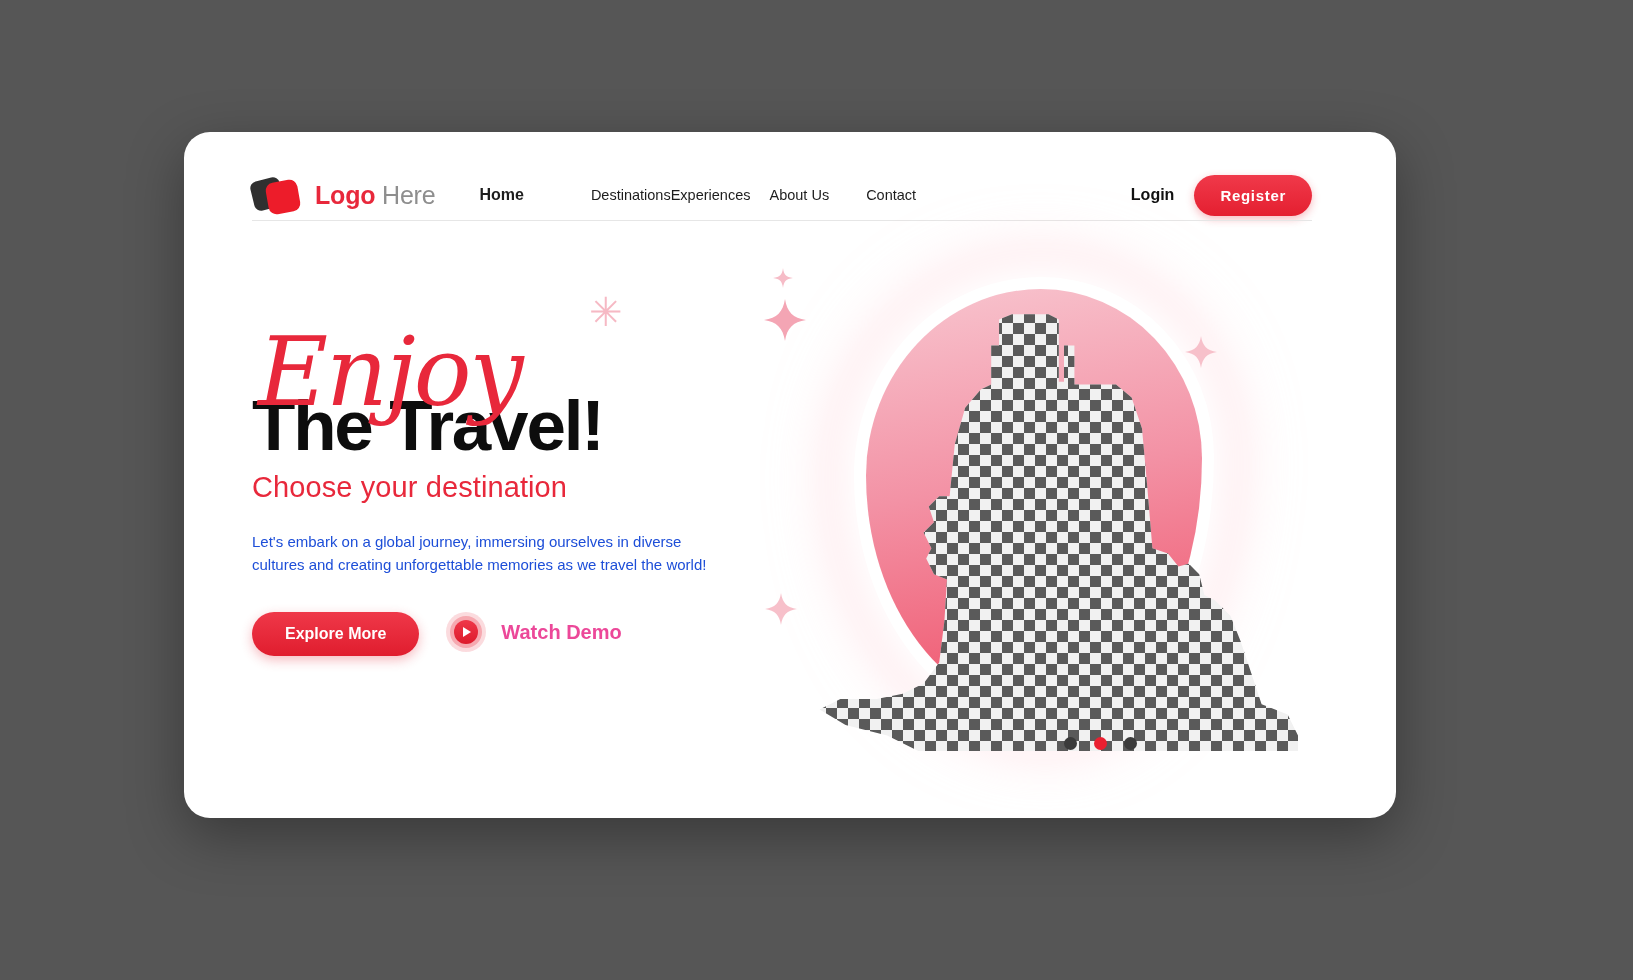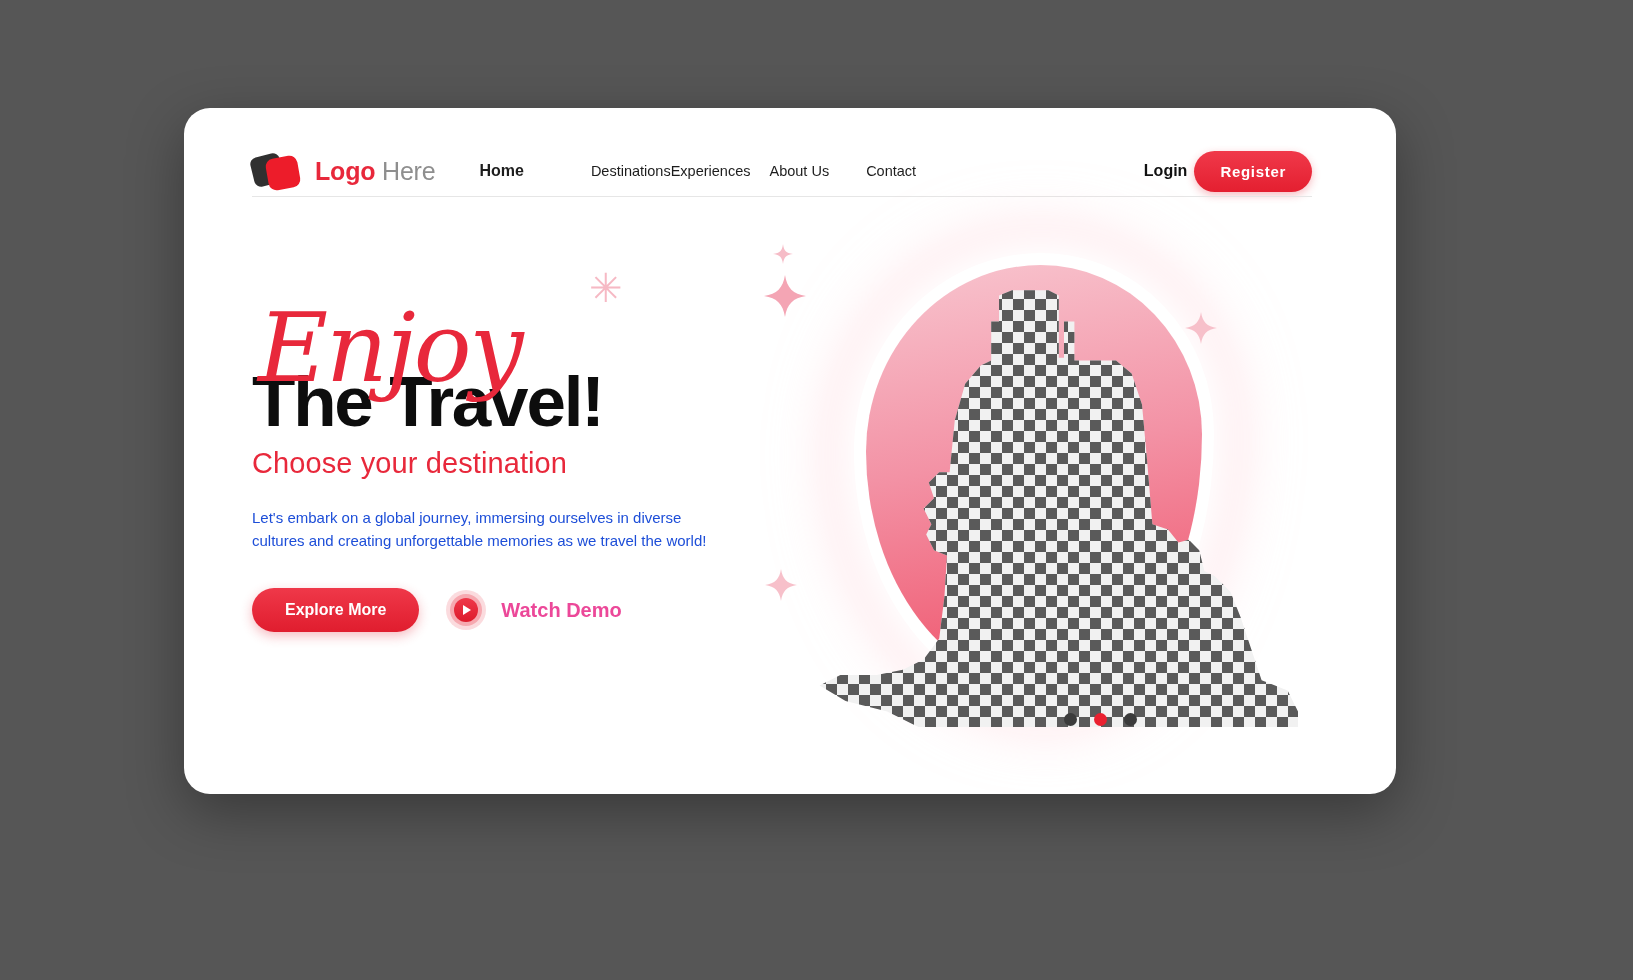--- a/index.html
+++ b/index.html
@@ -13,21 +13,21 @@
   body {
     background: #565656;
     font-family: "Liberation Sans", sans-serif;
     position: relative;
   }
 
   
   .page-card {
     position: absolute;
     left: 184px;
-    top: 108px;
+    top: 132px;
     width: 1212px;
     height: 686px;
     background: #ffffff;
     border-radius: 26px;
     box-shadow: 0 18px 55px rgba(0,0,0,0.34);
     overflow: hidden;
     padding-left: 33px;
   }
 
   
@@ -92,21 +92,21 @@
   }
   .nav-link.l-home      { font-weight: 700; font-size: 16px; margin-right: 67px; }
   .nav-link.l-dest      { }
   .nav-link.l-exp       { margin-right: 19px; }
   .nav-link.l-about     { margin-right: 37px; }
 
   .nav-right {
     margin-left: auto;
     display: flex;
     align-items: center;
-    gap: 7px;
+    gap: 20px;
   }
   .login-btn {
     font-size: 16px;
     font-weight: 700;
     color: #111;
     background: none;
     border: none;
     cursor: pointer;
     font-family: inherit;
   }
@@ -177,21 +177,21 @@
     margin-top: 26px;
     font-size: 15px;
     line-height: 1.55;
     color: #1d4ed8;
     width: 470px;
   }
 
   .cta-row {
     margin-top: 36px;
     display: flex;
-    align-items: center;
+    align-items: flex-start;
     gap: 27px;
   }
 
   .explore-btn {
     font-family: inherit;
     font-size: 16px;
     font-weight: 700;
     color: #fff;
     background: linear-gradient(180deg, #ef3849 0%, #e01d2e 100%);
     border: none;

